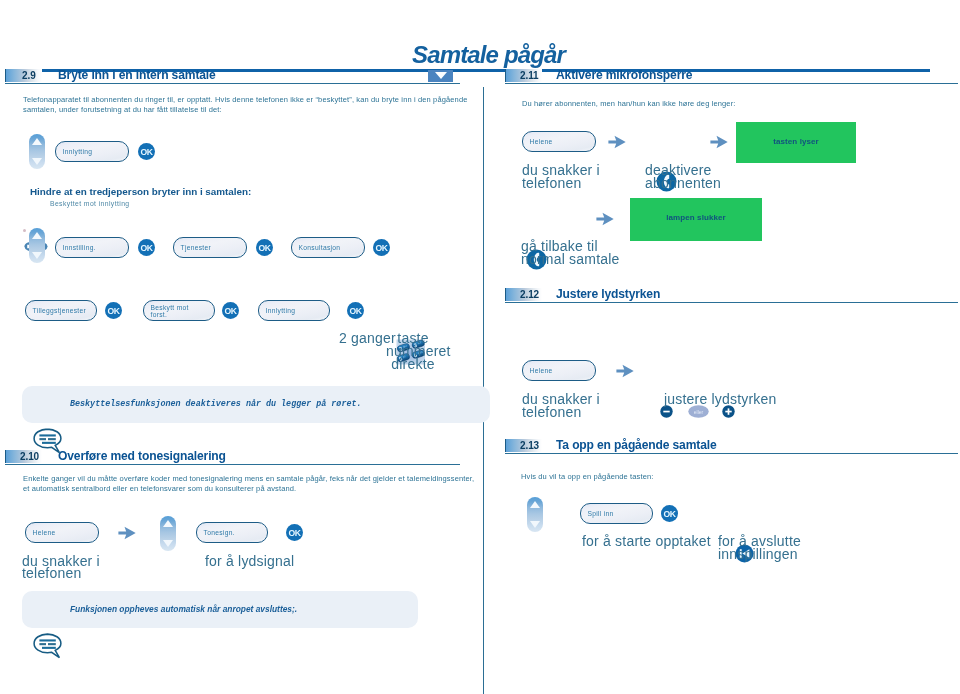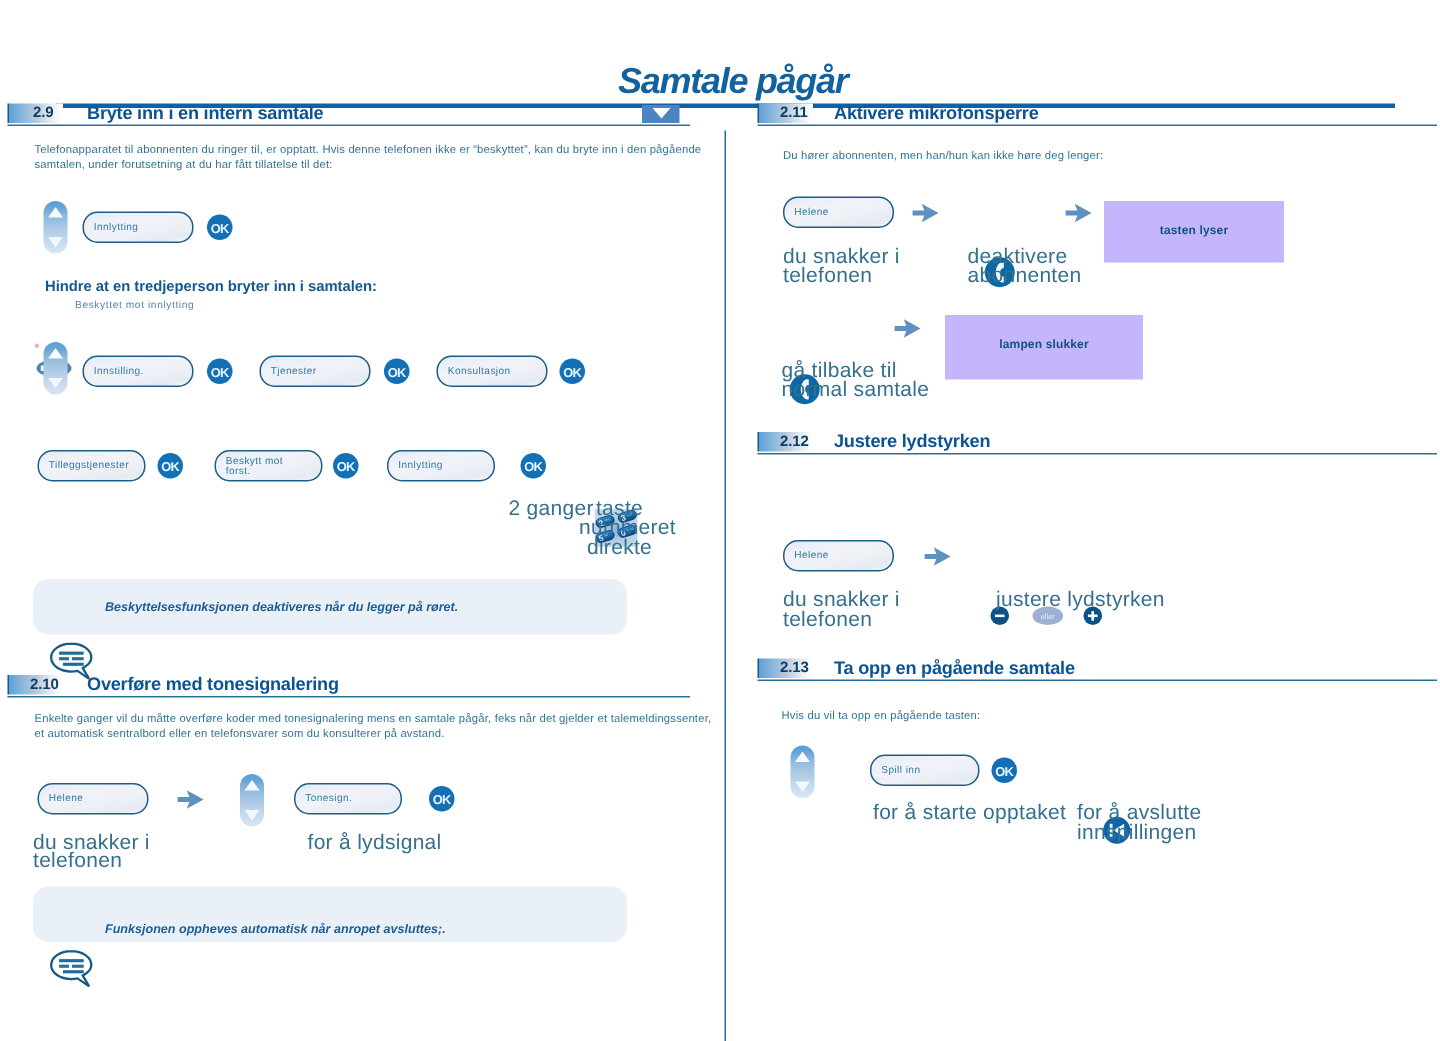--- a/index.html
+++ b/index.html
@@ -50,21 +50,21 @@
   .rocker .dn{position:absolute;left:3px;top:24px;width:0;height:0;border-left:5px solid transparent;border-right:5px solid transparent;border-top:7px solid #f1f7fc;}
 
   
   .arrow{position:absolute;}
 
   
   .callout{position:absolute;background:#eaf0f7;border-radius:10px;}
   .callout .txt{position:absolute;font-size:8.4px;font-style:italic;font-weight:bold;color:#1b5f99;}
 
   
-  .hlbox{position:absolute;background:#c4b5fd;margin-top:12px;}
+  .hlbox{position:absolute;background:#22c55e;}
   .hlbox b{position:absolute;width:100%;text-align:center;font-size:8px;font-weight:bold;color:#11537f;letter-spacing:0.1px;}
 
   
   #pagenum{left:469px;top:667px;width:27px;height:23px;background:#e6e9f3;}
   #pagenum b{position:absolute;width:100%;text-align:center;top:4.5px;font-size:10.5px;font-weight:bold;color:#2f6e8a;letter-spacing:1.8px;font-family:"Liberation Serif",serif;}
 </style>
 </head>
 <body>
 
 <div class="page">
@@ -184,21 +184,21 @@
         <text x="22.0" y="17.3" transform="rotate(-17 22.2 17.2)">mno</text>
       </g>
     </svg>
   </div>
 
   <div class="cap" style="left:339px;top:332px;">2 ganger</div>
   <div class="cap" style="left:386px;top:332px;text-align:center;width:54px;white-space:pre-line;">taste
 nummeret
 direkte</div>
 
-  <div class="callout" style="left:22px;top:386px;width:396px;height:37px;">
+  <div class="callout" style="left:22px;top:386px;width:468px;height:37px;font-family:Liberation Mono, monospace;">
     <span class="abs" style="left:11px;top:2px;">
       <svg width="31" height="26" viewBox="0 0 31 26">
         <path d="M14.5 1.1 C7.1 1.1 1.1 5.1 1.1 10.4 C1.1 15.7 7.1 19.7 14.5 19.7 C16.0 19.7 17.4 19.55 18.7 19.25 L26.4 24.6 L22.2 17.4 C25.6 15.6 27.9 13.2 27.9 10.4 C27.9 5.1 21.9 1.1 14.5 1.1 Z" fill="none" stroke="#175c84" stroke-width="1.55"></path>
         <rect x="6.4" y="6.4" width="16.4" height="2.1" fill="#1c6d9b"></rect>
         <rect x="6.4" y="10.1" width="6.6" height="2.1" fill="#2e6e90"></rect>
         <rect x="15.0" y="10.1" width="7.8" height="2.1" fill="#2e6e90"></rect>
         <rect x="9.0" y="13.8" width="13.8" height="2.1" fill="#1c6d9b"></rect>
       </svg>
     </span>
     <span class="txt" style="left:48px;top:13px;">Beskyttelsesfunksjonen deaktiveres når du legger på røret.</span>
@@ -239,21 +239,21 @@
   <div class="callout" style="left:22px;top:591px;width:396px;height:37px;">
     <span class="abs" style="left:11px;top:2px;">
       <svg width="31" height="26" viewBox="0 0 31 26">
         <path d="M14.5 1.1 C7.1 1.1 1.1 5.1 1.1 10.4 C1.1 15.7 7.1 19.7 14.5 19.7 C16.0 19.7 17.4 19.55 18.7 19.25 L26.4 24.6 L22.2 17.4 C25.6 15.6 27.9 13.2 27.9 10.4 C27.9 5.1 21.9 1.1 14.5 1.1 Z" fill="none" stroke="#175c84" stroke-width="1.55"></path>
         <rect x="6.4" y="6.4" width="16.4" height="2.1" fill="#1c6d9b"></rect>
         <rect x="6.4" y="10.1" width="6.6" height="2.1" fill="#2e6e90"></rect>
         <rect x="15.0" y="10.1" width="7.8" height="2.1" fill="#2e6e90"></rect>
         <rect x="9.0" y="13.8" width="13.8" height="2.1" fill="#1c6d9b"></rect>
       </svg>
     </span>
-    <span class="txt" style="left:48px;top:13px;margin-top:10px;">Funksjonen oppheves automatisk når anropet avsluttes;.</span>
+    <span class="txt" style="left:48px;top:13px;">Funksjonen oppheves automatisk når anropet avsluttes;.</span>
   </div>
 
   <div class="sec" style="left:505px;top:69px;width:453px;">
     <div class="sec-num-box"></div>
     <div class="sec-num" style="left:15px;">2.11</div>
     <div class="sec-title" style="left:51px;">Aktivere mikrofonsperre</div>
     <div class="sec-rule" style="width:453px;"></div>
   </div>
 
   <div class="body-text" style="left:522px;top:99px;width:420px;">Du hører abonnenten, men han/hun kan ikke høre deg lenger:</div>

